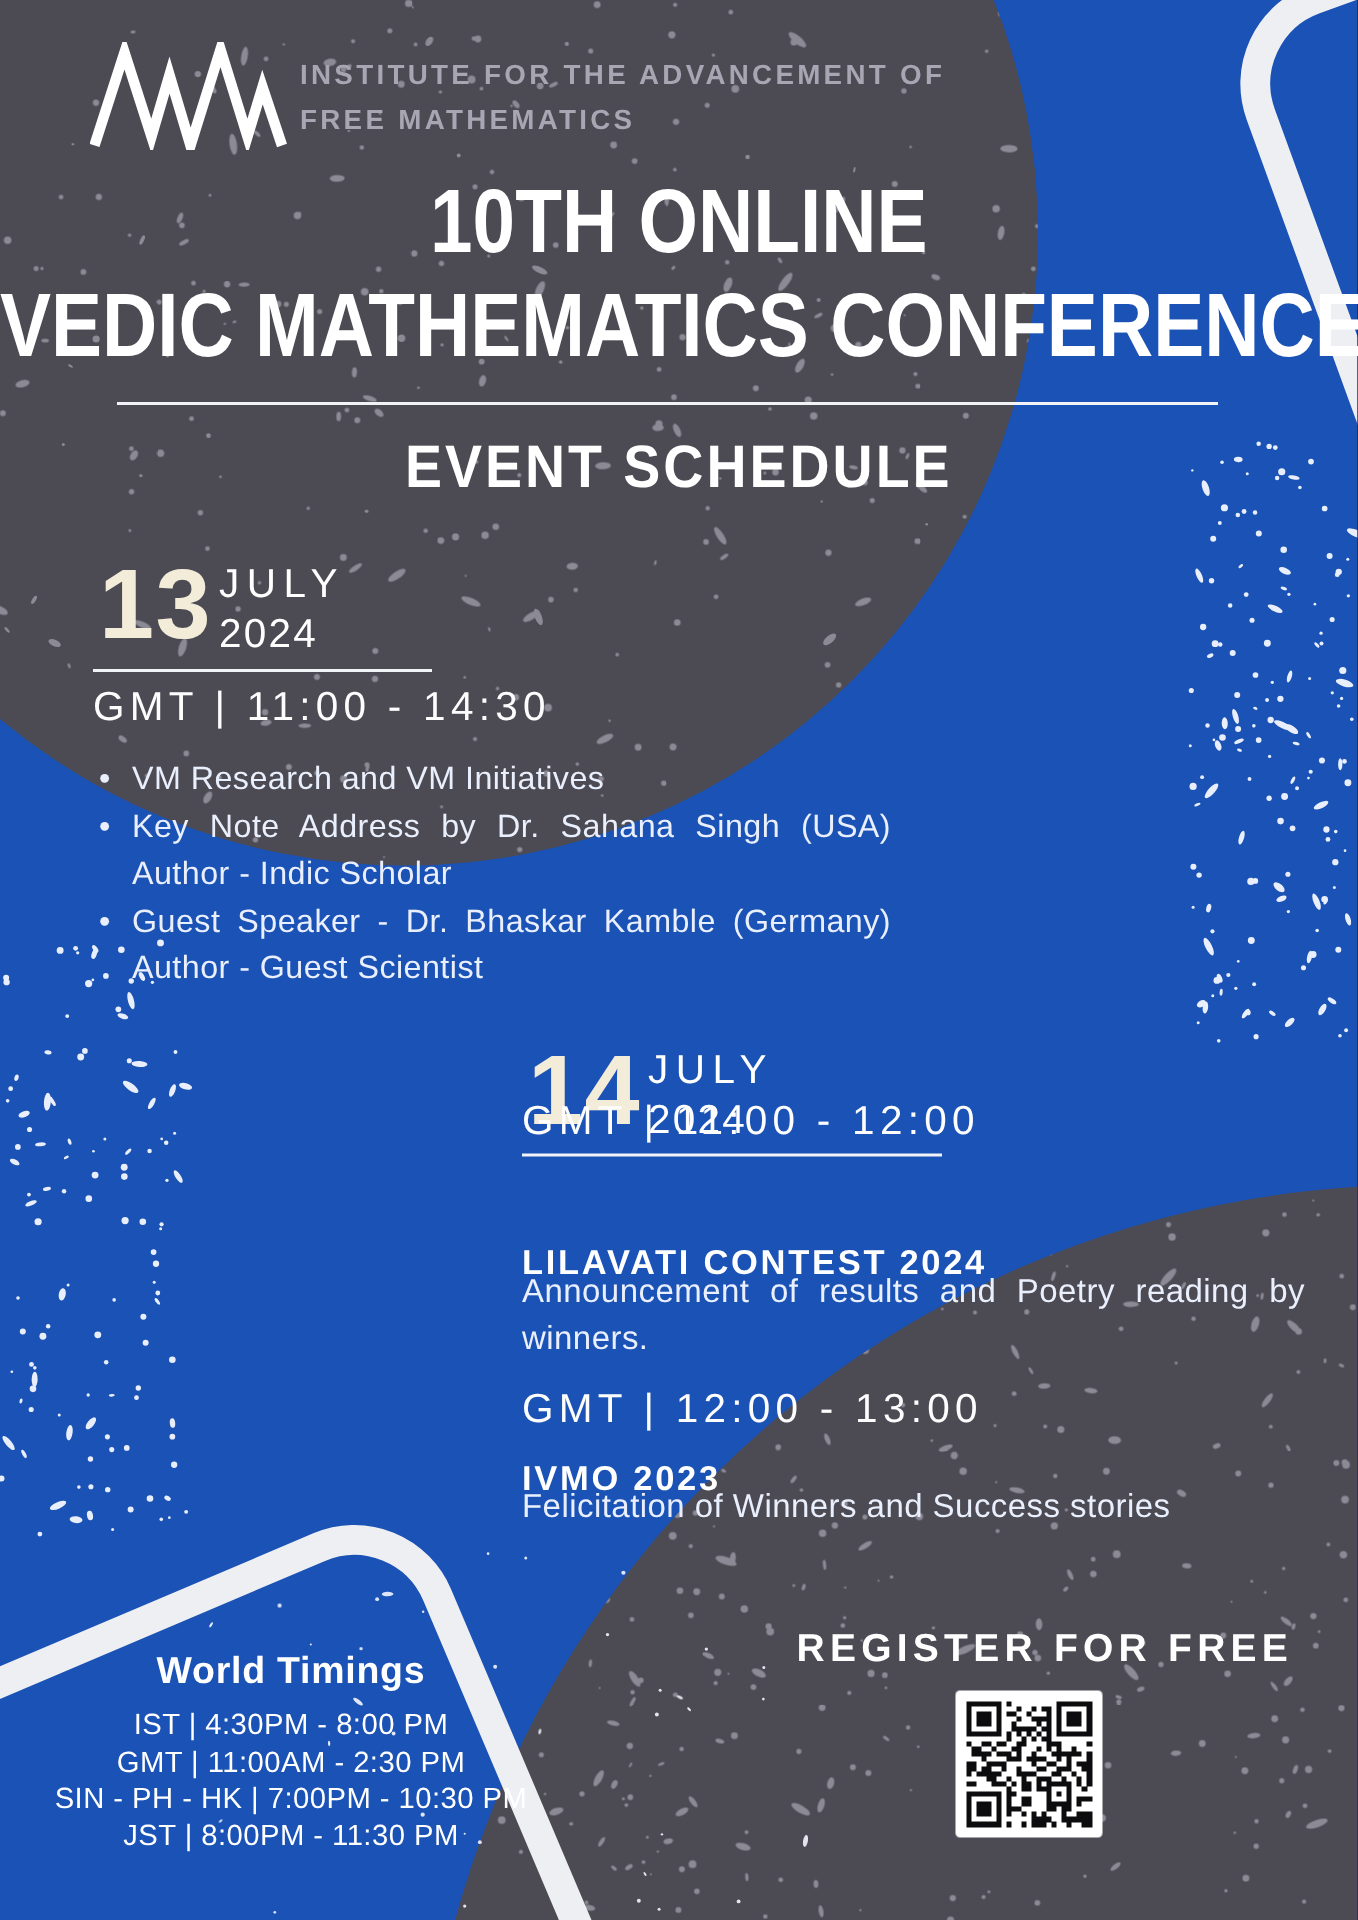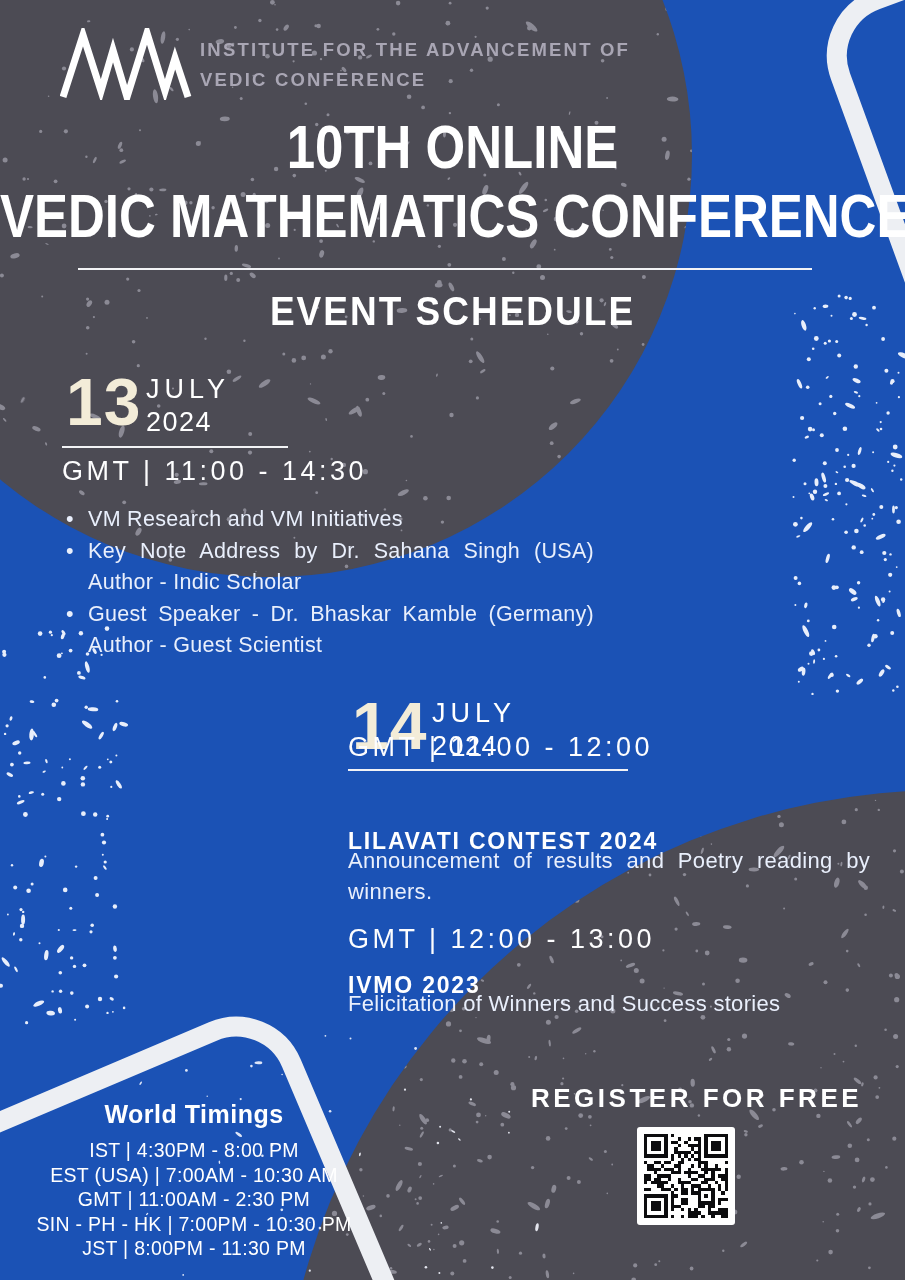--- a/index.html
+++ b/index.html
@@ -1075,21 +1075,21 @@
     <g transform="rotate(-23 268 1008)">
       <rect x="-392" y="1008" width="660" height="560" rx="60" fill="none" stroke="#edeff3" stroke-width="20"></rect>
     </g>
   </svg>
 
   <svg class="abs" style="left:60px;top:28px;" width="132" height="72" viewBox="0 0 132 72">
     <path d="M3,69 L23,7 L41,63 L53,22 L67,69 L87,5 L105,63 L115,30 L128,69" fill="none" stroke="#ffffff" stroke-width="7" stroke-linejoin="miter"></path>
   </svg>
   <div class="abs org">
     <div>INSTITUTE FOR THE ADVANCEMENT OF</div>
-    <div>VEDIC CONFERENCE</div>
+    <div>FREE MATHEMATICS</div>
   </div>
 
   <div class="abs title-line t1">10TH ONLINE</div>
   <div class="abs title-line t2">VEDIC MATHEMATICS CONFERENCE</div>
   <div class="abs divider"></div>
   <div class="abs event-schedule">EVENT SCHEDULE</div>
 
   <div class="abs day-num d1n">13</div>
   <div class="abs mon d1m">JULY</div>
   <div class="abs yr d1y">2024</div>
@@ -1123,21 +1123,20 @@
   <div class="abs sess-desc sd1">Announcement of results and Poetry reading by winners.</div>
 
   <div class="abs gmt g2b">GMT | 12:00 - 13:00</div>
   <div class="abs sess-head sh2">IVMO 2023</div>
   <div class="abs sess-desc sd2">Felicitation of Winners and Success stories</div>
 
   <div class="abs wt">
     <div class="wt-title">World Timings</div>
     <div class="wt-rows">
       <div>IST | 4:30PM - 8:00 PM</div>
-      <div>EST (USA) | 7:00AM - 10:30 AM</div>
       <div>GMT | 11:00AM - 2:30 PM</div>
       <div>SIN - PH - HK | 7:00PM - 10:30 PM</div>
       <div>JST | 8:00PM - 11:30 PM</div>
     </div>
   </div>
 
   <div class="abs register">REGISTER FOR FREE</div>
   <svg class="abs qr-box" width="98" height="98" viewBox="0 0 98 98">
     <rect width="98" height="98" rx="3" fill="#ffffff"></rect>
     <g id="qr-modules" fill="#0c0c0e" shape-rendering="crispEdges">

